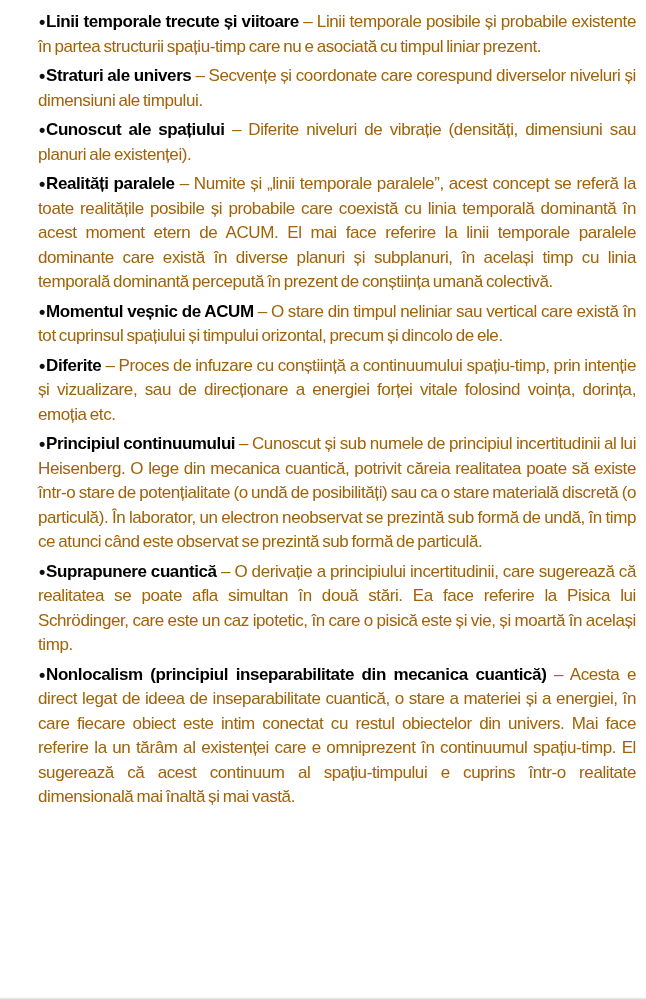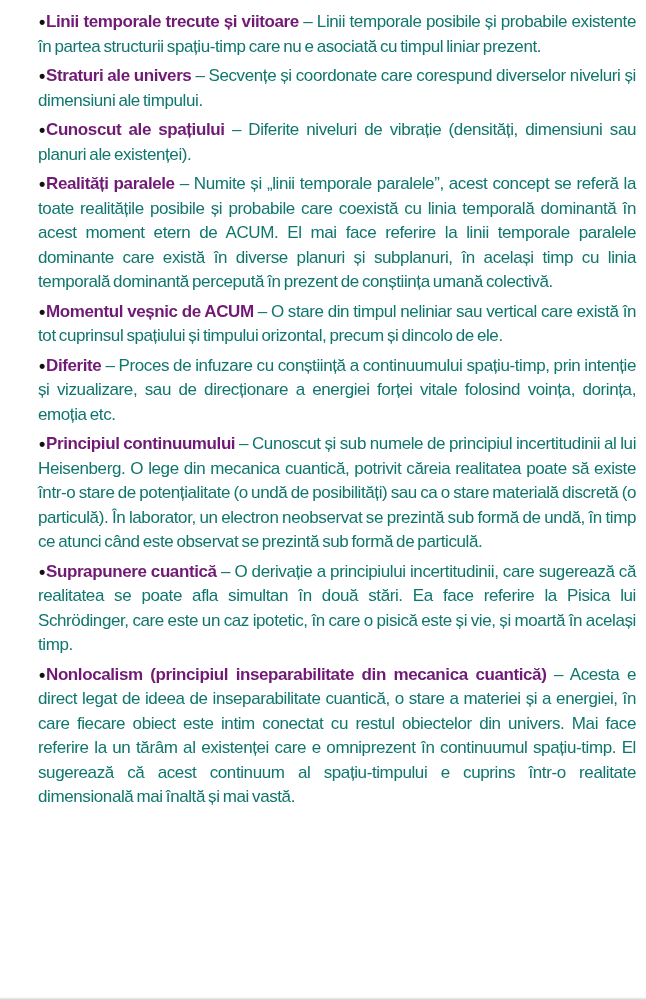--- a/index.html
+++ b/index.html
@@ -47,24 +47,24 @@
     position: absolute;
     left: -7px;
     top: 0;
     font-size: 18px;
     font-weight: bold;
     color: #111;
   }
 
   .term {
     font-weight: bold;
-    color: #701a75;
+    color: #000000;
   }
 
-  .def { color: #0f766e; }
+  .def { color: #a16207; }
 
   .footer {
     position: absolute;
     top: 972px;
     left: 9px;
     right: 11px;
     display: flex;
     justify-content: space-between;
     align-items: baseline;
     color: #333;

